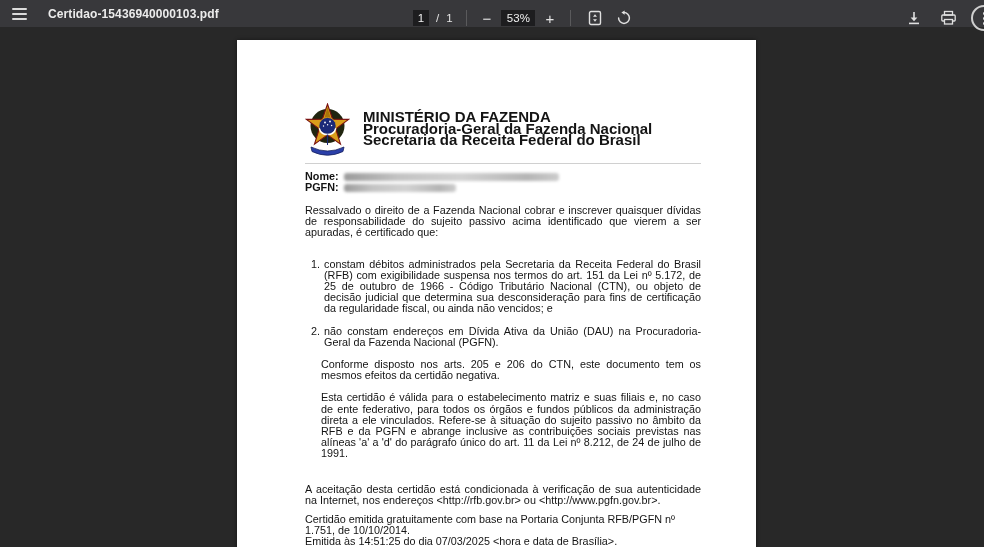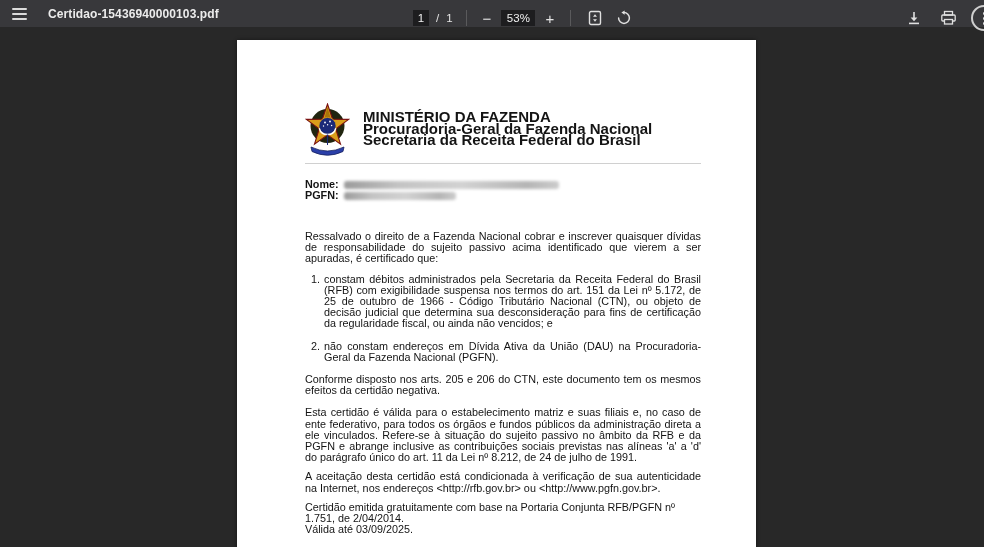--- a/index.html
+++ b/index.html
@@ -45,34 +45,34 @@
   }
   .content {
     padding: 63px 55px 0 68px;
     font-size: 10.8px; line-height: 11.2px; color: #141414;
   }
   .doc-header { display: flex; }
   .logo { width: 45px; height: 55px; flex: 0 0 auto; }
   .hdr-text { margin: 8px 0 0 13px; font-weight: bold; font-size: 15px; line-height: 11.6px; }
   .rule { border-top: 1px solid rgba(120,120,120,0.35); margin-top: 5px; }
   .title { margin-top: 8px; font-weight: bold; font-size: 10.9px; line-height: 12.5px; text-align: center; }
-  .id-block { margin-top: 15px; }
+  .id-block { margin-top: 7px; }
   .id-line { display: flex; align-items: center; height: 11px; font-weight: bold; }
   .redact {
     display: inline-block; height: 8px; border-radius: 3px; margin-left: 5px;
     background: linear-gradient(90deg, #9b9b9b 0%, #c3c3c3 25%, #d2d2d2 55%, #b5b5b5 85%, #cccccc 100%);
     filter: blur(1.5px);
   }
   .redact-name { width: 215px; }
   .redact-cnpj { width: 112px; }
   .para { text-align: justify; }
-  .p-gap1 { margin-top: 30px; }
-  .p-gap2 { margin-top: 11px; }
-  .p-gap3 { margin-top: 8px; }
-  ol.items { margin-top: 9px; padding-left: 18px; }
+  .p-gap1 { margin-top: 12px; }
+  .p-gap2 { margin-top: 11px; margin-left: 16px; }
+  .p-gap3 { margin-top: 24px; }
+  ol.items { margin-top: 20px; padding-left: 18px; }
   ol.items li { text-align: justify; padding-left: 1px; }
   ol.items li + li { margin-top: 11px; }
   .footer-block { margin-top: 8px; }
   .foot-line { min-height: 11.2px; }
 </style>
 </head>
 <body>
 
 <div class="toolbar">
   <div class="tb-left">
@@ -179,19 +179,20 @@
       <li>não constam endereços em Dívida Ativa da União (DAU) na Procuradoria-Geral da Fazenda Nacional (PGFN).</li>
     </ol>
 
     <div class="para p-gap2">Conforme disposto nos arts. 205 e 206 do CTN, este documento tem os mesmos efeitos da certidão negativa.</div>
 
     <div class="para p-gap2">Esta certidão é válida para o estabelecimento matriz e suas filiais e, no caso de ente federativo, para todos os órgãos e fundos públicos da administração direta a ele vinculados. Refere-se à situação do sujeito passivo no âmbito da RFB e da PGFN e abrange inclusive as contribuições sociais previstas nas alíneas 'a' a 'd' do parágrafo único do art. 11 da Lei nº 8.212, de 24 de julho de 1991.</div>
 
     <div class="para p-gap3">A aceitação desta certidão está condicionada à verificação de sua autenticidade na Internet, nos endereços &lt;http://rfb.gov.br&gt; ou &lt;http://www.pgfn.gov.br&gt;.</div>
 
     <div class="footer-block">
-      <div class="foot-line">Certidão emitida gratuitamente com base na Portaria Conjunta RFB/PGFN nº 1.751, de 2/04/2014.</div>
+      <div class="foot-line">Certidão emitida gratuitamente com base na Portaria Conjunta RFB/PGFN nº 1.751, de 10/10/2014.</div>
+      <div class="foot-line">Emitida às 14:51:25 do dia 07/03/2025 &lt;hora e data de Brasília&gt;.</div>
       <div class="foot-line">Válida até 03/09/2025.</div>
 
     </div>
 
   </div>
 </div>
 
 </body></html>

